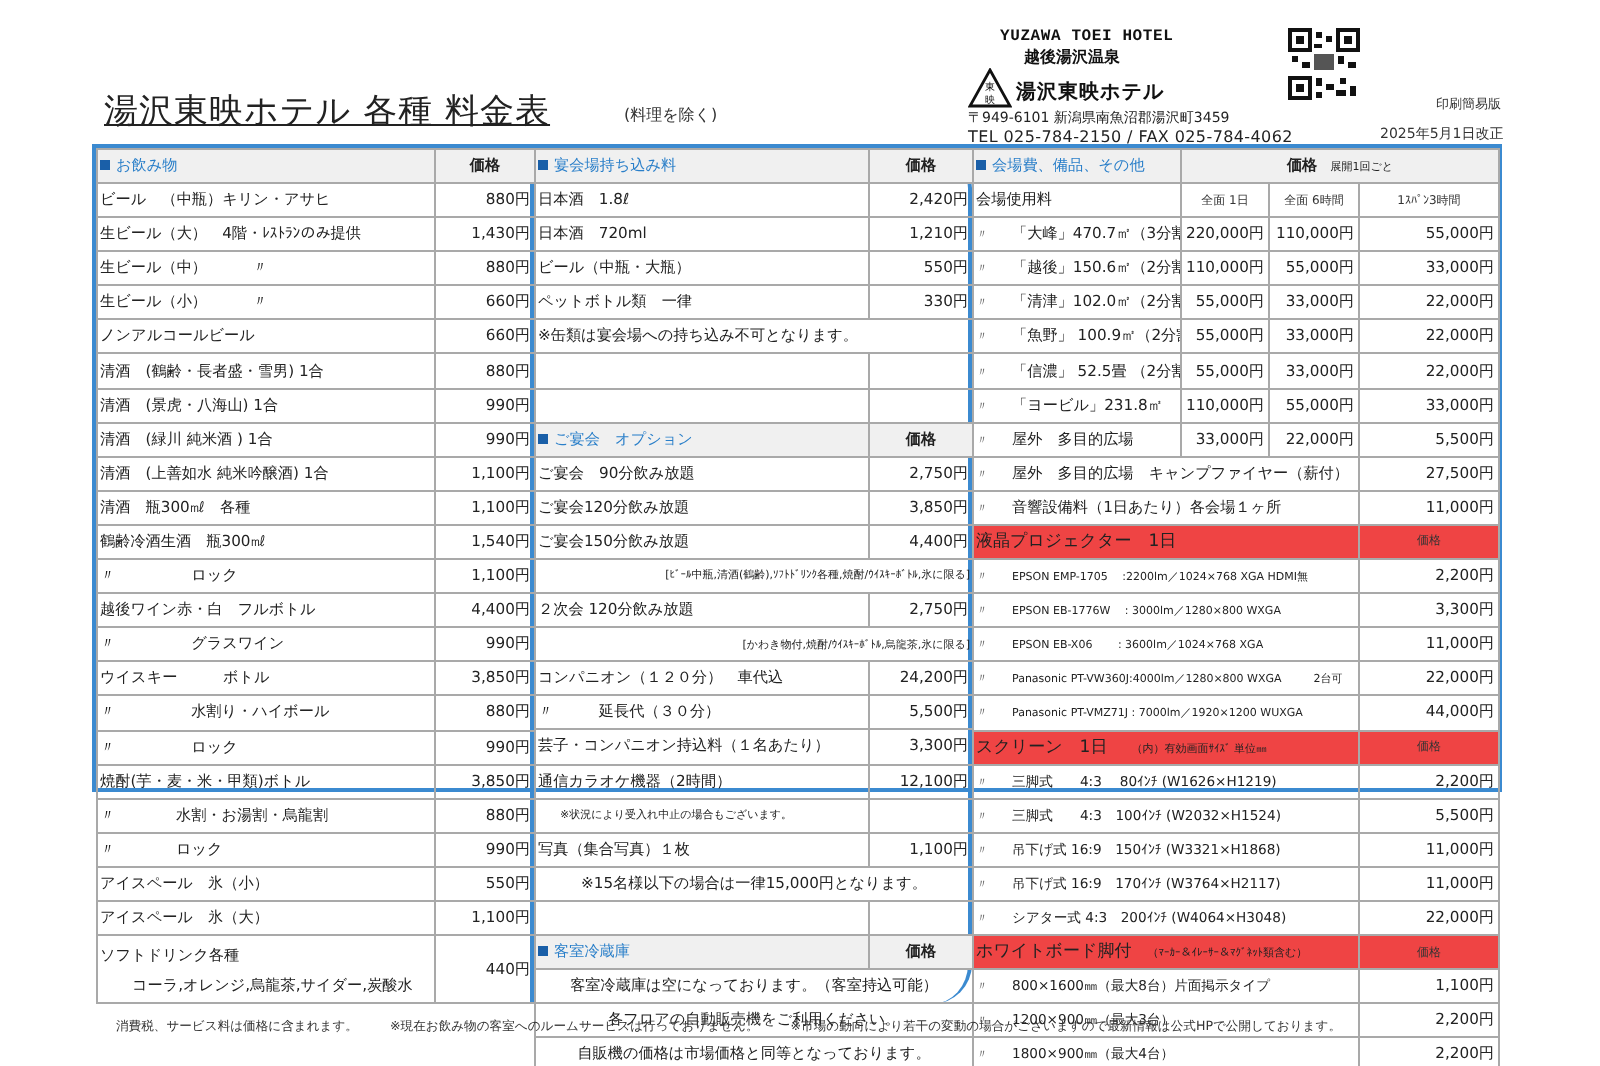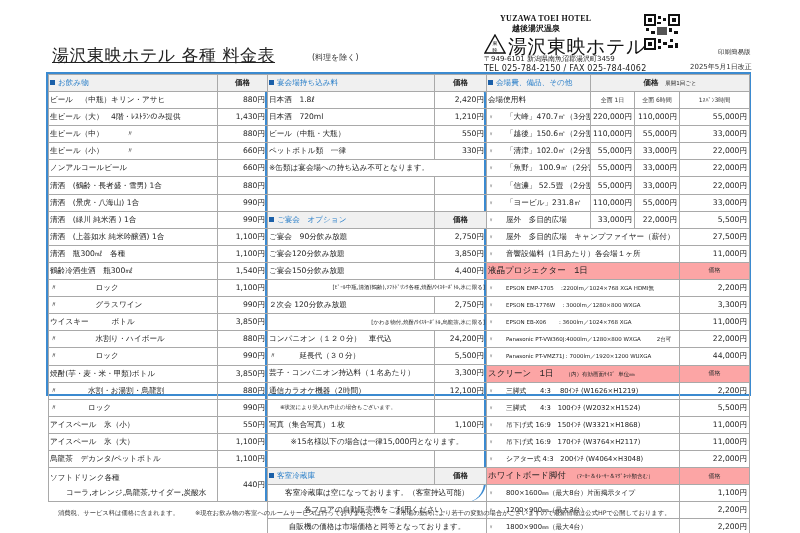--- a/index.html
+++ b/index.html
@@ -3,26 +3,26 @@
 <meta charset="utf-8">
 <style>
   * { box-sizing: border-box; margin: 0; padding: 0; }
   html, body { width: 800px; height: 533px; background: #ffffff; overflow: hidden; }
   body { font-family: "DejaVu Sans", "Liberation Sans", sans-serif; color: #222; position: relative; }
 
   .title { position: absolute; left: 52px; top: 44px; font-size: 17px; text-decoration: underline; color: #222; letter-spacing: 0.5px; }
   .subtitle { position: absolute; left: 272px; top: 52px; font-size: 8px; color: #333; padding-left: 40px; }
 
   .logo-block { position: absolute; left: 484px; top: 14px; width: 170px; }
-  .logo-en { font-family: Liberation Serif, serif; font-weight: bold; font-size: 8px; color: #111; margin-left: 16px; letter-spacing: 0.3px; }
+  .logo-en { font-family: Liberation Mono, monospace; font-weight: bold; font-size: 8px; color: #111; margin-left: 16px; letter-spacing: 0.3px; }
   .logo-row { display: flex; align-items: flex-end; }
   .logo-mark { width: 22px; height: 20px; position: relative; margin-right: 2px; }
   .logo-mark svg { display: block; }
   .logo-jp-small { font-size: 8px; font-weight: bold; margin-left: 28px; color: #111; }
-  .logo-jp-big { font-size: 19px; font-weight: normal; color: #111; letter-spacing: 0.5px; line-height: 15px; }
+  .logo-jp-big { font-size: 10px; font-weight: bold; color: #111; letter-spacing: 0.5px; line-height: 15px; }
   .addr { position: absolute; left: 484px; top: 54px; font-size: 7px; color: #222; }
   .tel { position: absolute; left: 484px; top: 64px; font-size: 8px; color: #222; letter-spacing: 0.2px; }
 
   .qr { position: absolute; left: 644px; top: 14px; width: 36px; height: 36px; }
   .print-note { position: absolute; left: 718px; top: 48px; font-size: 6.5px; color: #333; }
   .revised { position: absolute; left: 690px; top: 62px; font-size: 7px; color: #333; }
 
   .frame { position: absolute; left: 46px; top: 72px; width: 705px; height: 324px; border: 2px solid #3b8ad0; }
   .col { position: absolute; top: 0; }
   .col1 { left: 0; width: 219px; border-right: 2px solid #3b8ad0; height: 428px; }
@@ -34,21 +34,21 @@
   td.price { text-align: right; padding-right: 2px; }
   tr.head td { background: #f0f0f0; height: 17px; }
   tr.head td.hlabel { color: #2a7fc9; }
   tr.head td.hprice { text-align: center; font-weight: bold; }
   .sq { display: inline-block; width: 5px; height: 5px; background: #1a5fa8; margin-right: 3px; vertical-align: middle; }
   td.center { text-align: center; }
   td.small { font-size: 5.5px; }
   .ditto-mark { display: inline-block; width: 18px; color: #666; font-size: 6px; }
   td.tall { height: 34px; line-height: 15px; }
   td.sub { font-size: 6px; color: #333; }
-  .grey-head td { background: #fca5a5; font-family: Liberation Mono, monospace; }
+  .grey-head td { background: #ef4444; }
 
   .footer { position: absolute; left: 58px; top: 509px; font-size: 6.3px; color: #333; word-spacing: 2px; }
 </style>
 </head>
 <body>
 
 <div class="title">湯沢東映ホテル 各種 料金表</div>
 <div class="subtitle">(料理を除く)</div>
 
 <div class="logo-block">
@@ -153,20 +153,24 @@
           </tr>
           <tr>
             <td>鶴齢冷酒生酒　瓶300㎖</td>
             <td class="price">1,540円</td>
           </tr>
           <tr>
             <td>〃　　　　　ロック</td>
             <td class="price">1,100円</td>
           </tr>
           <tr>
+            <td>越後ワイン赤・白　フルボトル</td>
+            <td class="price">4,400円</td>
+          </tr>
+          <tr>
             <td>〃　　　　　グラスワイン</td>
             <td class="price">990円</td>
           </tr>
           <tr>
             <td>ウイスキー　　　ボトル</td>
             <td class="price">3,850円</td>
           </tr>
           <tr>
             <td>〃　　　　　水割り・ハイボール</td>
             <td class="price">880円</td>
@@ -186,24 +190,20 @@
           <tr>
             <td>〃　　　　ロック</td>
             <td class="price">990円</td>
           </tr>
           <tr>
             <td>アイスペール　氷（小）</td>
             <td class="price">550円</td>
           </tr>
           <tr>
             <td>アイスペール　氷（大）</td>
-            <td class="price">1,100円</td>
-          </tr>
-          <tr>
-            <td>烏龍茶　デカンタ/ペットボトル</td>
             <td class="price">1,100円</td>
           </tr>
         </tbody>
       <tbody>
           <tr>
         <td class="tall">
               <div>ソフトドリンク各種</div>
               <div style="padding-left:16px">コーラ,オレンジ,烏龍茶,サイダー,炭酸水</div>
             </td>
         <td class="price">440円</td>

